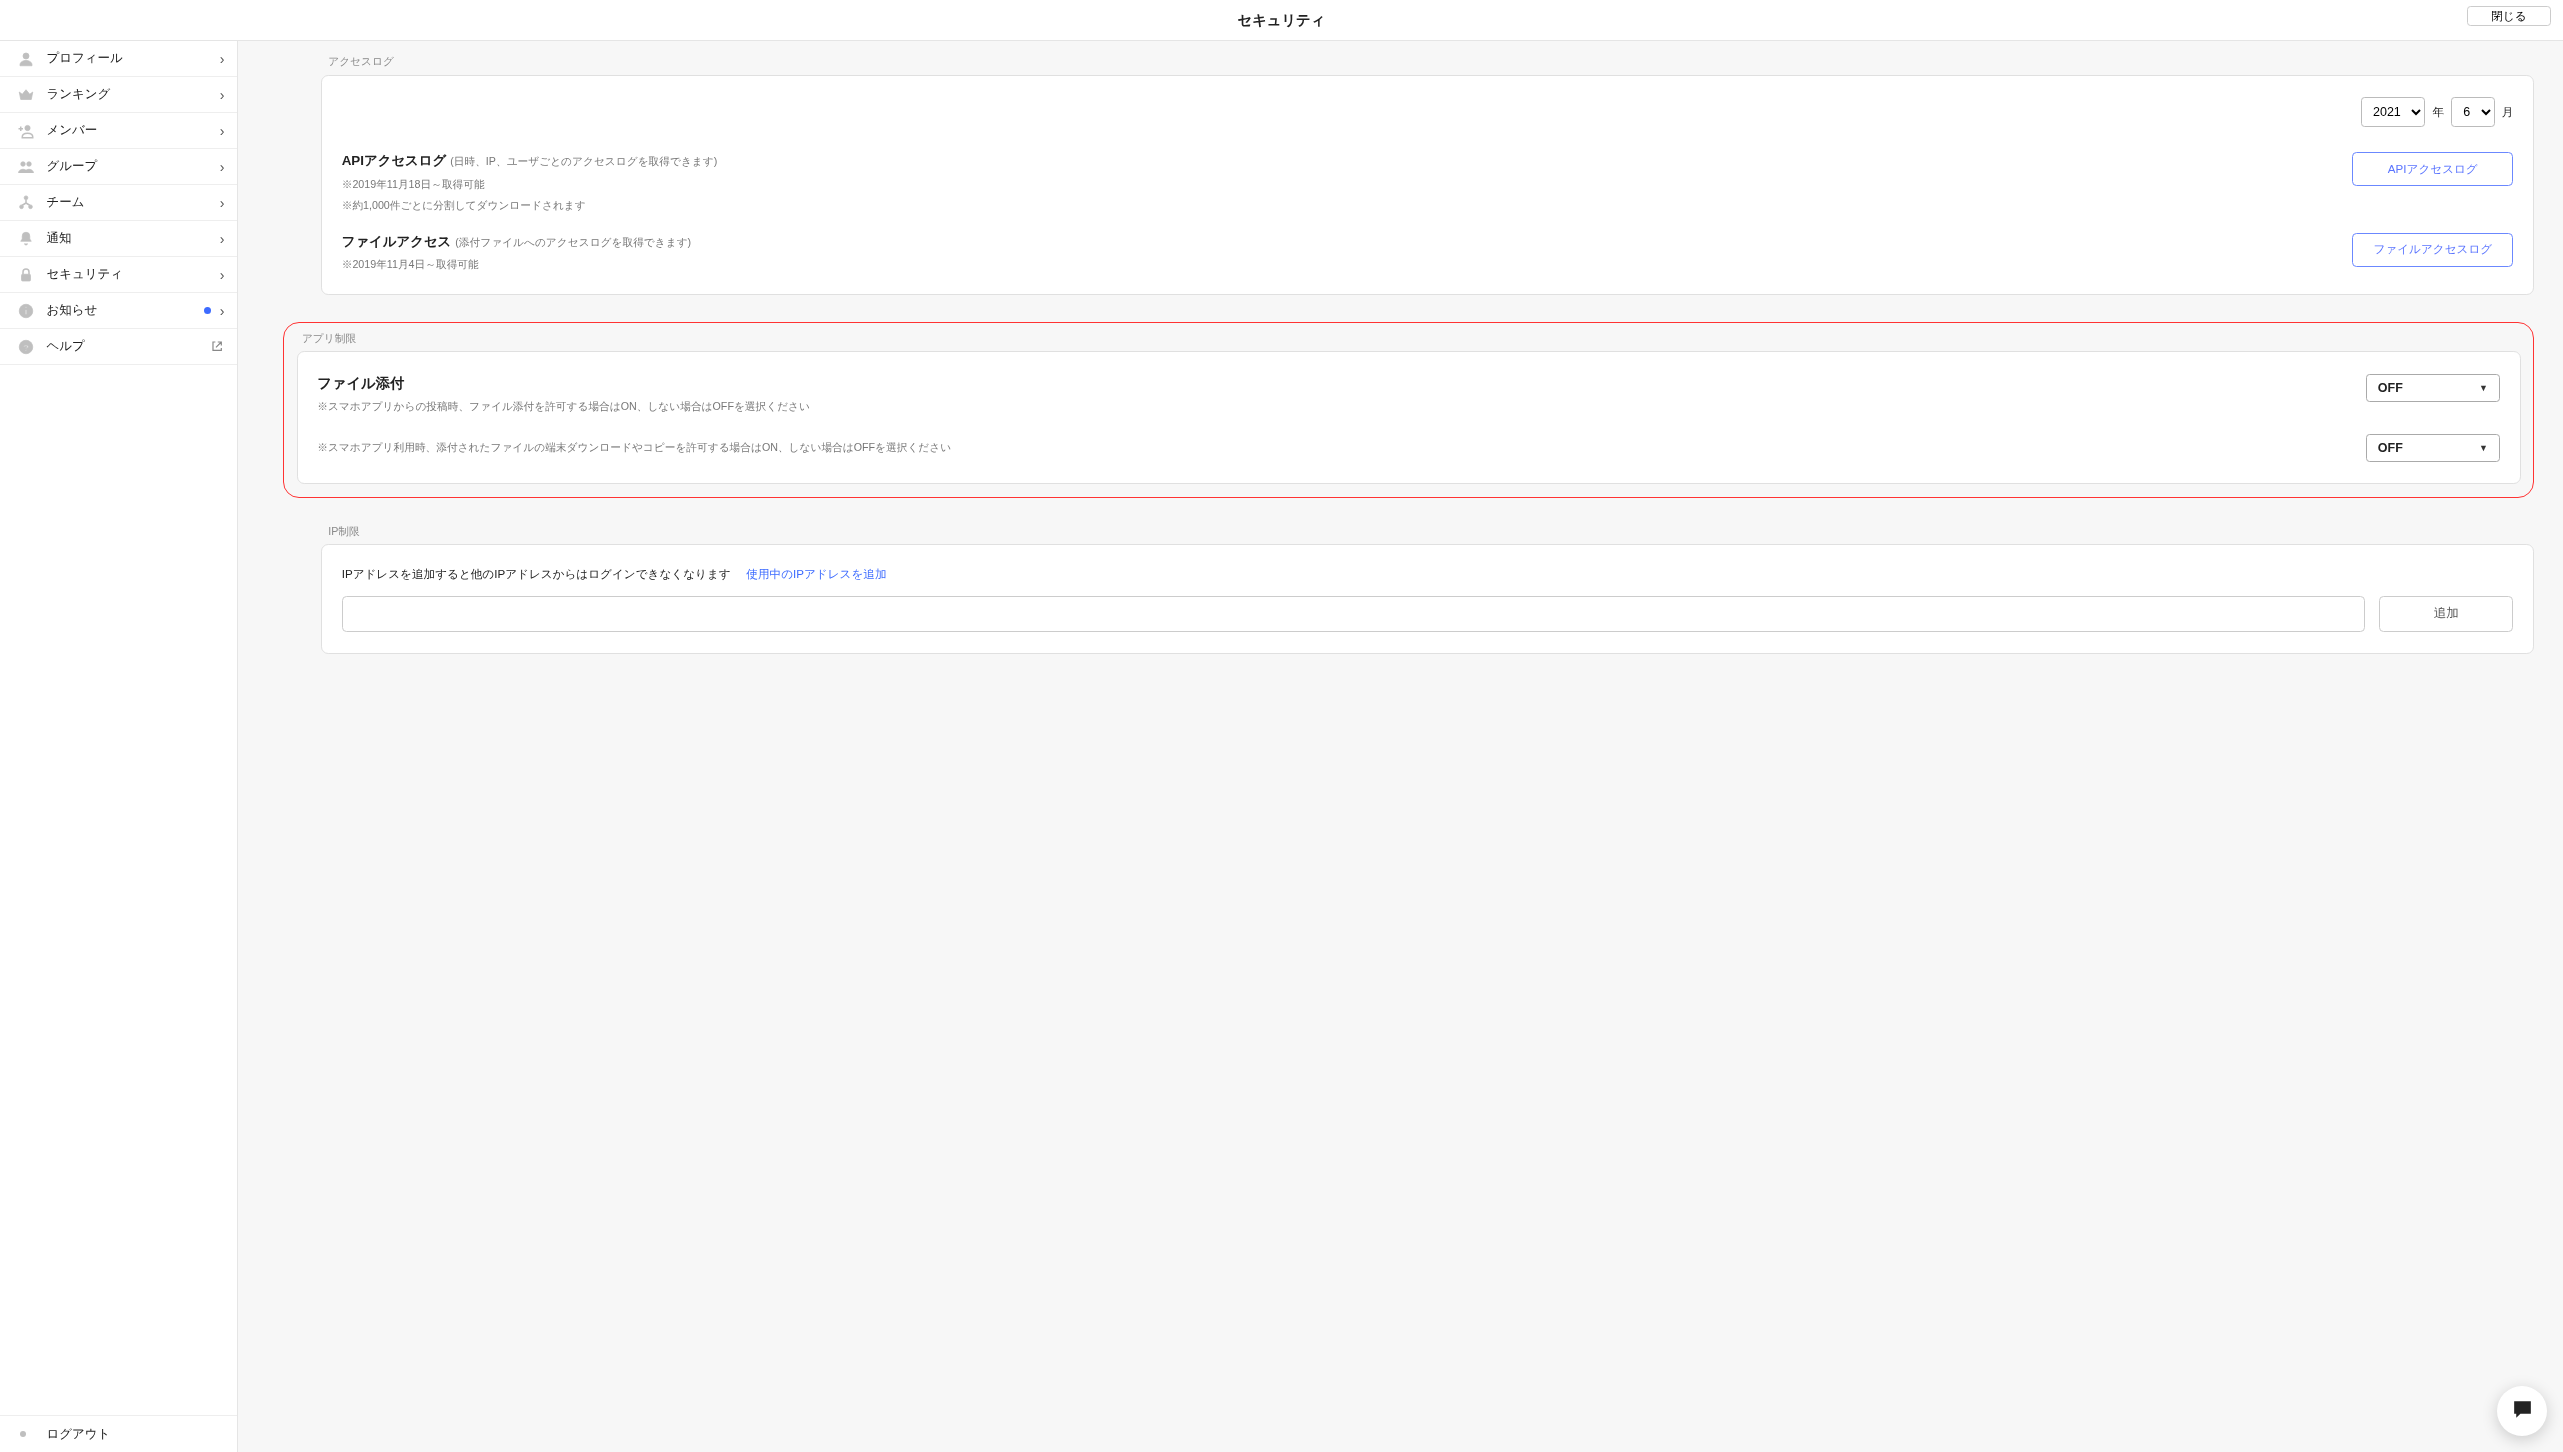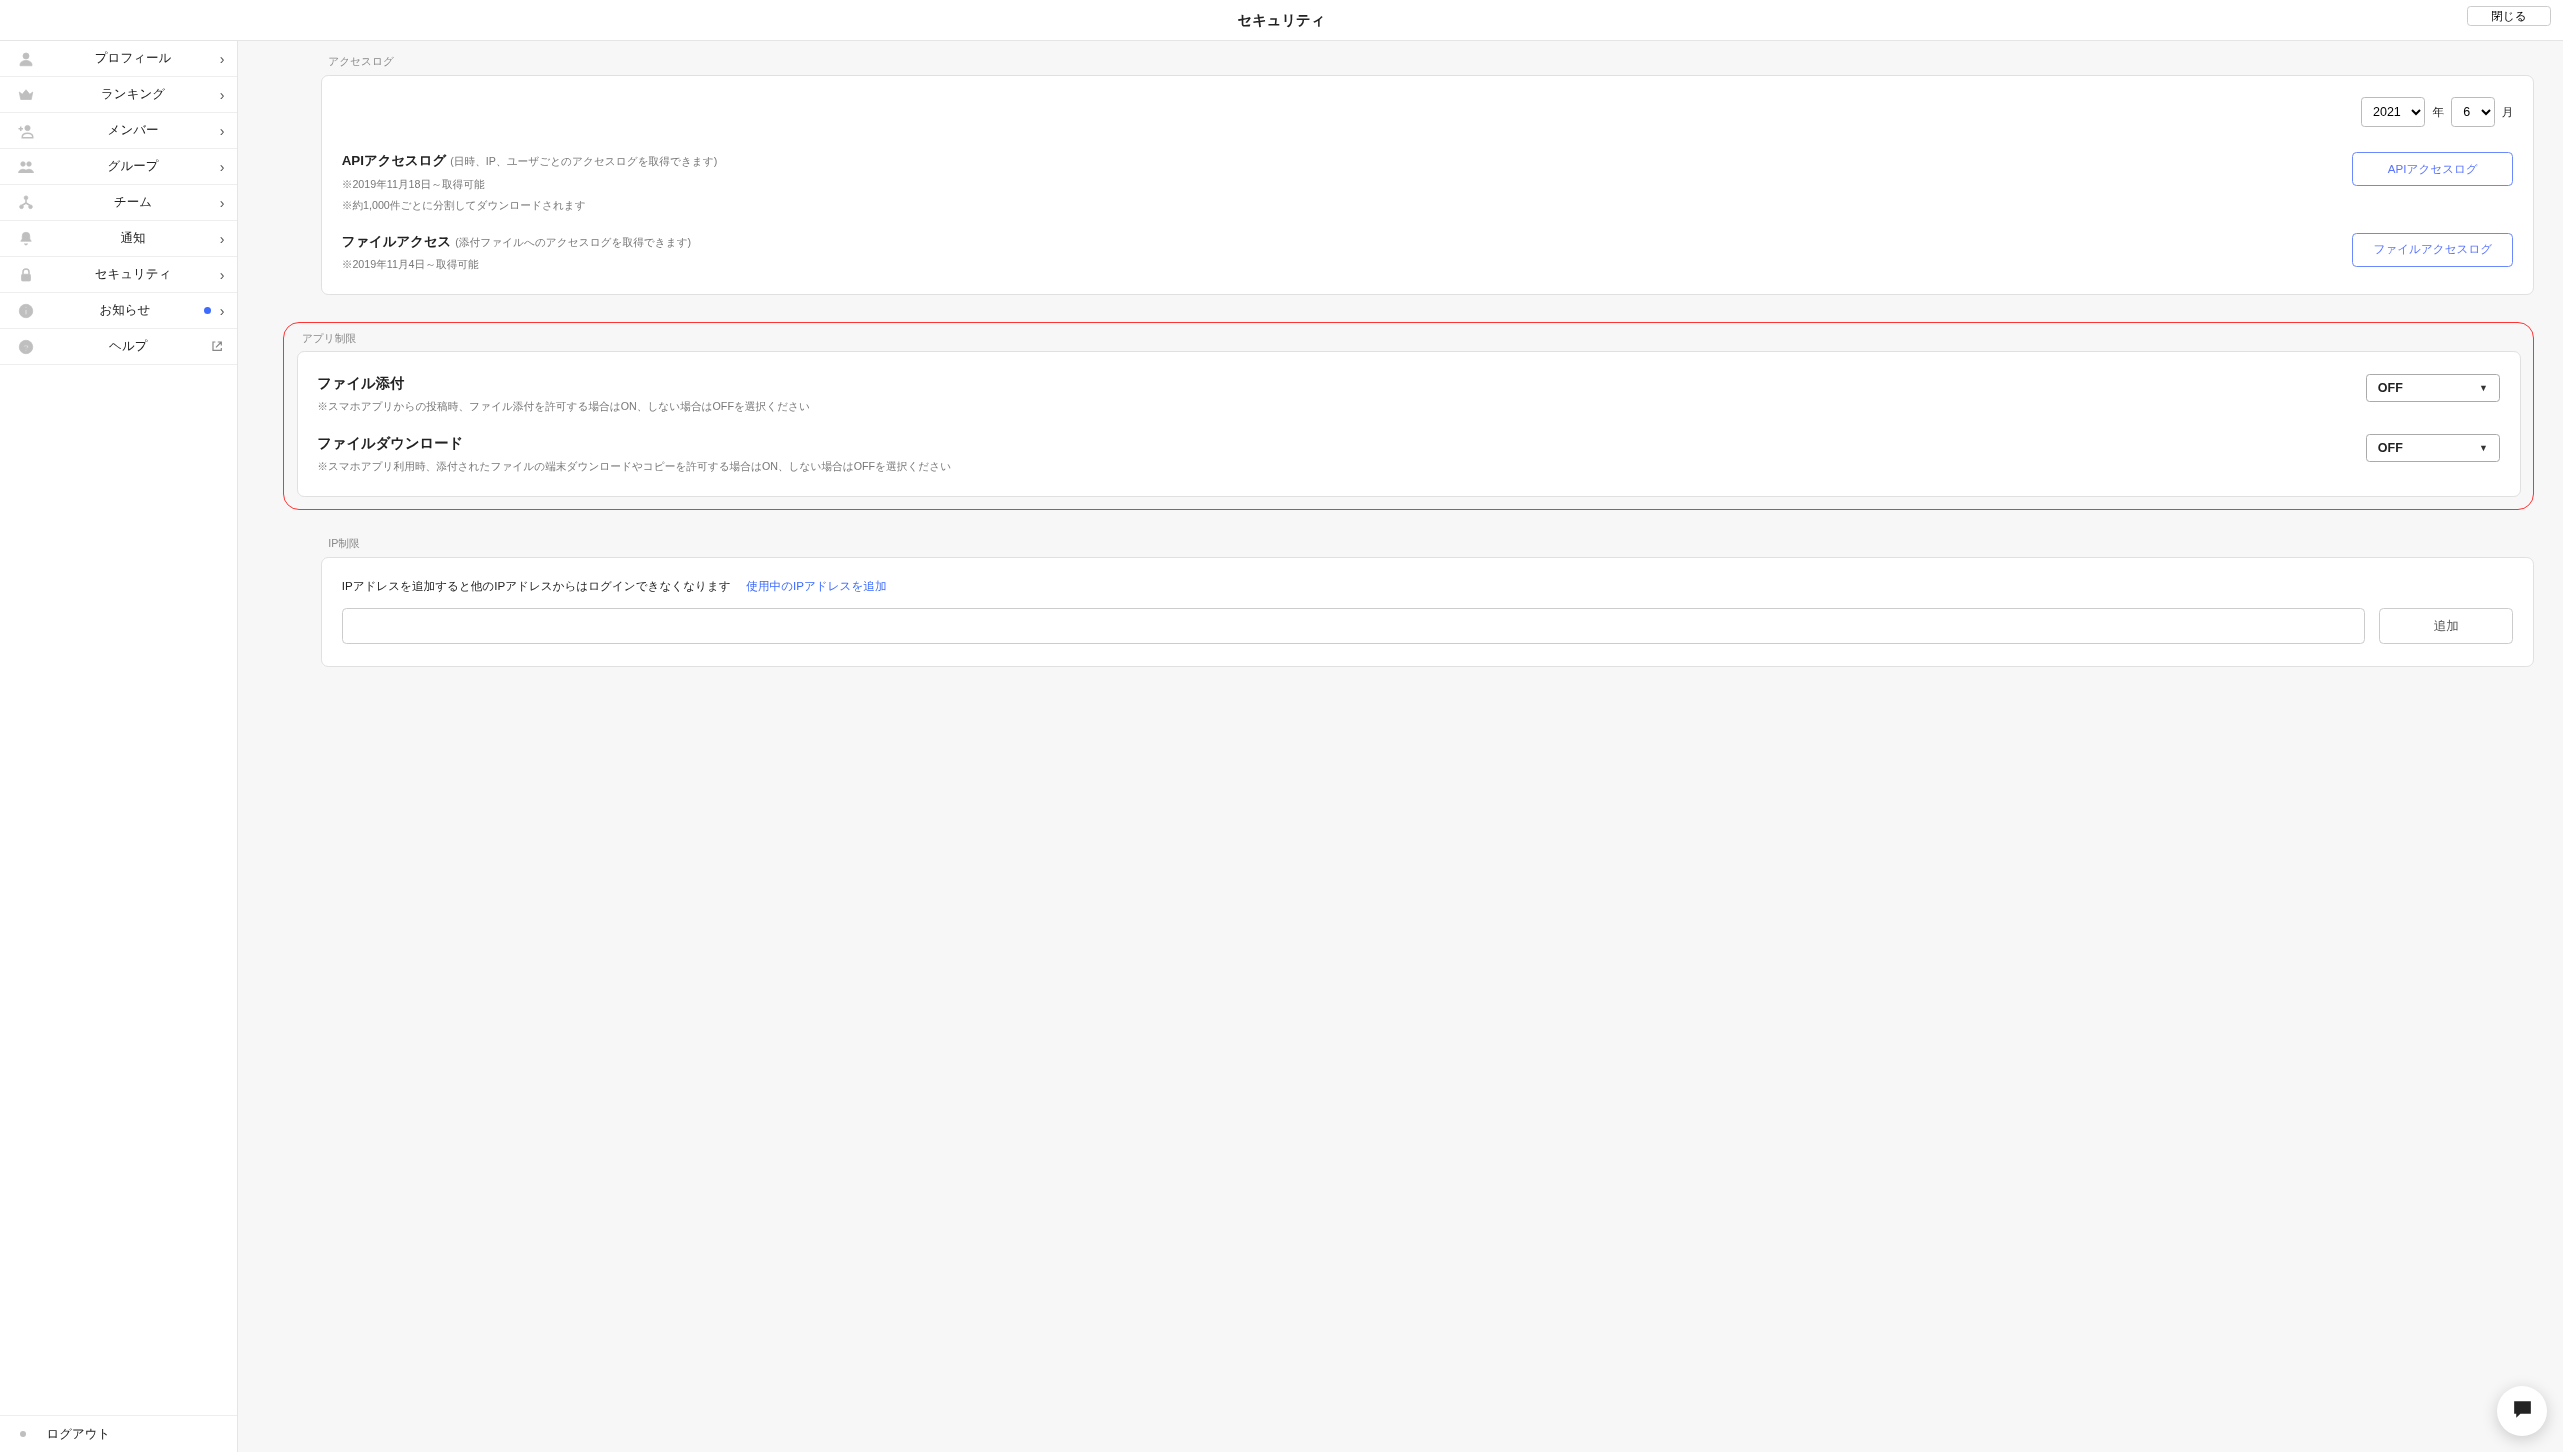--- a/index.html
+++ b/index.html
@@ -7,21 +7,21 @@
   .app { display: flex; height: 100vh; flex-direction: column; }
   
   .topbar { position: relative; height: 41px; border-bottom: 0.9px solid #e5e5e5; display: flex; align-items: center; justify-content: center; }
   .topbar-title { font-size: 14.3px; font-weight: 600; }
   .close-btn { position: absolute; right: 12.5px; top: 6.3px; height: 20px; padding: 0 23px; font-size: 11.6px; background: #fff; border: 0.9px solid #ccc; border-radius: 3.6px; cursor: pointer; }
   
   .body { flex: 1; display: flex; overflow: hidden; }
   
   .sidebar { width: 238px; border-right: 0.9px solid #e5e5e5; display: flex; flex-direction: column; background:#fff; }
   .side-list { flex: 1; overflow: auto; }
-  .side-item { display: flex; align-items: center; height: 36px; padding: 0 12.5px 0 16px; border-bottom: 0.9px solid #eee; cursor: pointer; font-size: 12.5px; text-align: center; }
+  .side-item { display: flex; align-items: center; height: 36px; padding: 0 12.5px 0 16px; border-bottom: 0.9px solid #eee; cursor: pointer; font-size: 12.5px; }
   .side-item .ico { width: 19.7px; height: 19.7px; margin-right: 10.7px; display:flex; align-items:center; justify-content:center; }
   .side-item .ico svg { width: 18px; height: 18px; fill: #bfbfbf; stroke:#bfbfbf; }
   .side-item .label { flex: 1; color:#222; }
   .side-item .dot { width: 7.2px; height: 7.2px; border-radius: 3.6px; background:#3d6bff; margin-right:9px; }
   .side-item .chev { color:#555; font-size:14.3px; }
   .side-item .ext { width:14.3px; height:14.3px; }
   .side-item .ext svg { width:14.3px; height:14.3px; stroke:#888; fill:none; }
   .side-footer { border-top: 0.9px solid #eee; }
   .logout { display:flex; align-items:center; height:36px; padding:0 12.5px 0 16px; cursor:pointer; font-size:12.5px; }
   .logout .ico { width:19.7px; height:19.7px; margin-right:10.7px; display:flex; align-items:center; justify-content:center; }
@@ -243,21 +243,20 @@
               <div class="rest-head">ファイル添付</div>
               <div class="rest-note">※スマホアプリからの投稿時、ファイル添付を許可する場合はON、しない場合はOFFを選択ください</div>
             </div>
             <div class="dd">
               <span>OFF</span>
               <span class="tri">▼</span>
             </div>
           </div>
           <div class="rest-row">
             <div class="rest-left">
-              <div class="rest-head">ファイルダウンロード</div>
               <div class="rest-note">※スマホアプリ利用時、添付されたファイルの端末ダウンロードやコピーを許可する場合はON、しない場合はOFFを選択ください</div>
             </div>
             <div class="dd">
               <span>OFF</span>
               <span class="tri">▼</span>
             </div>
           </div>
         </div>
       </div>
 

